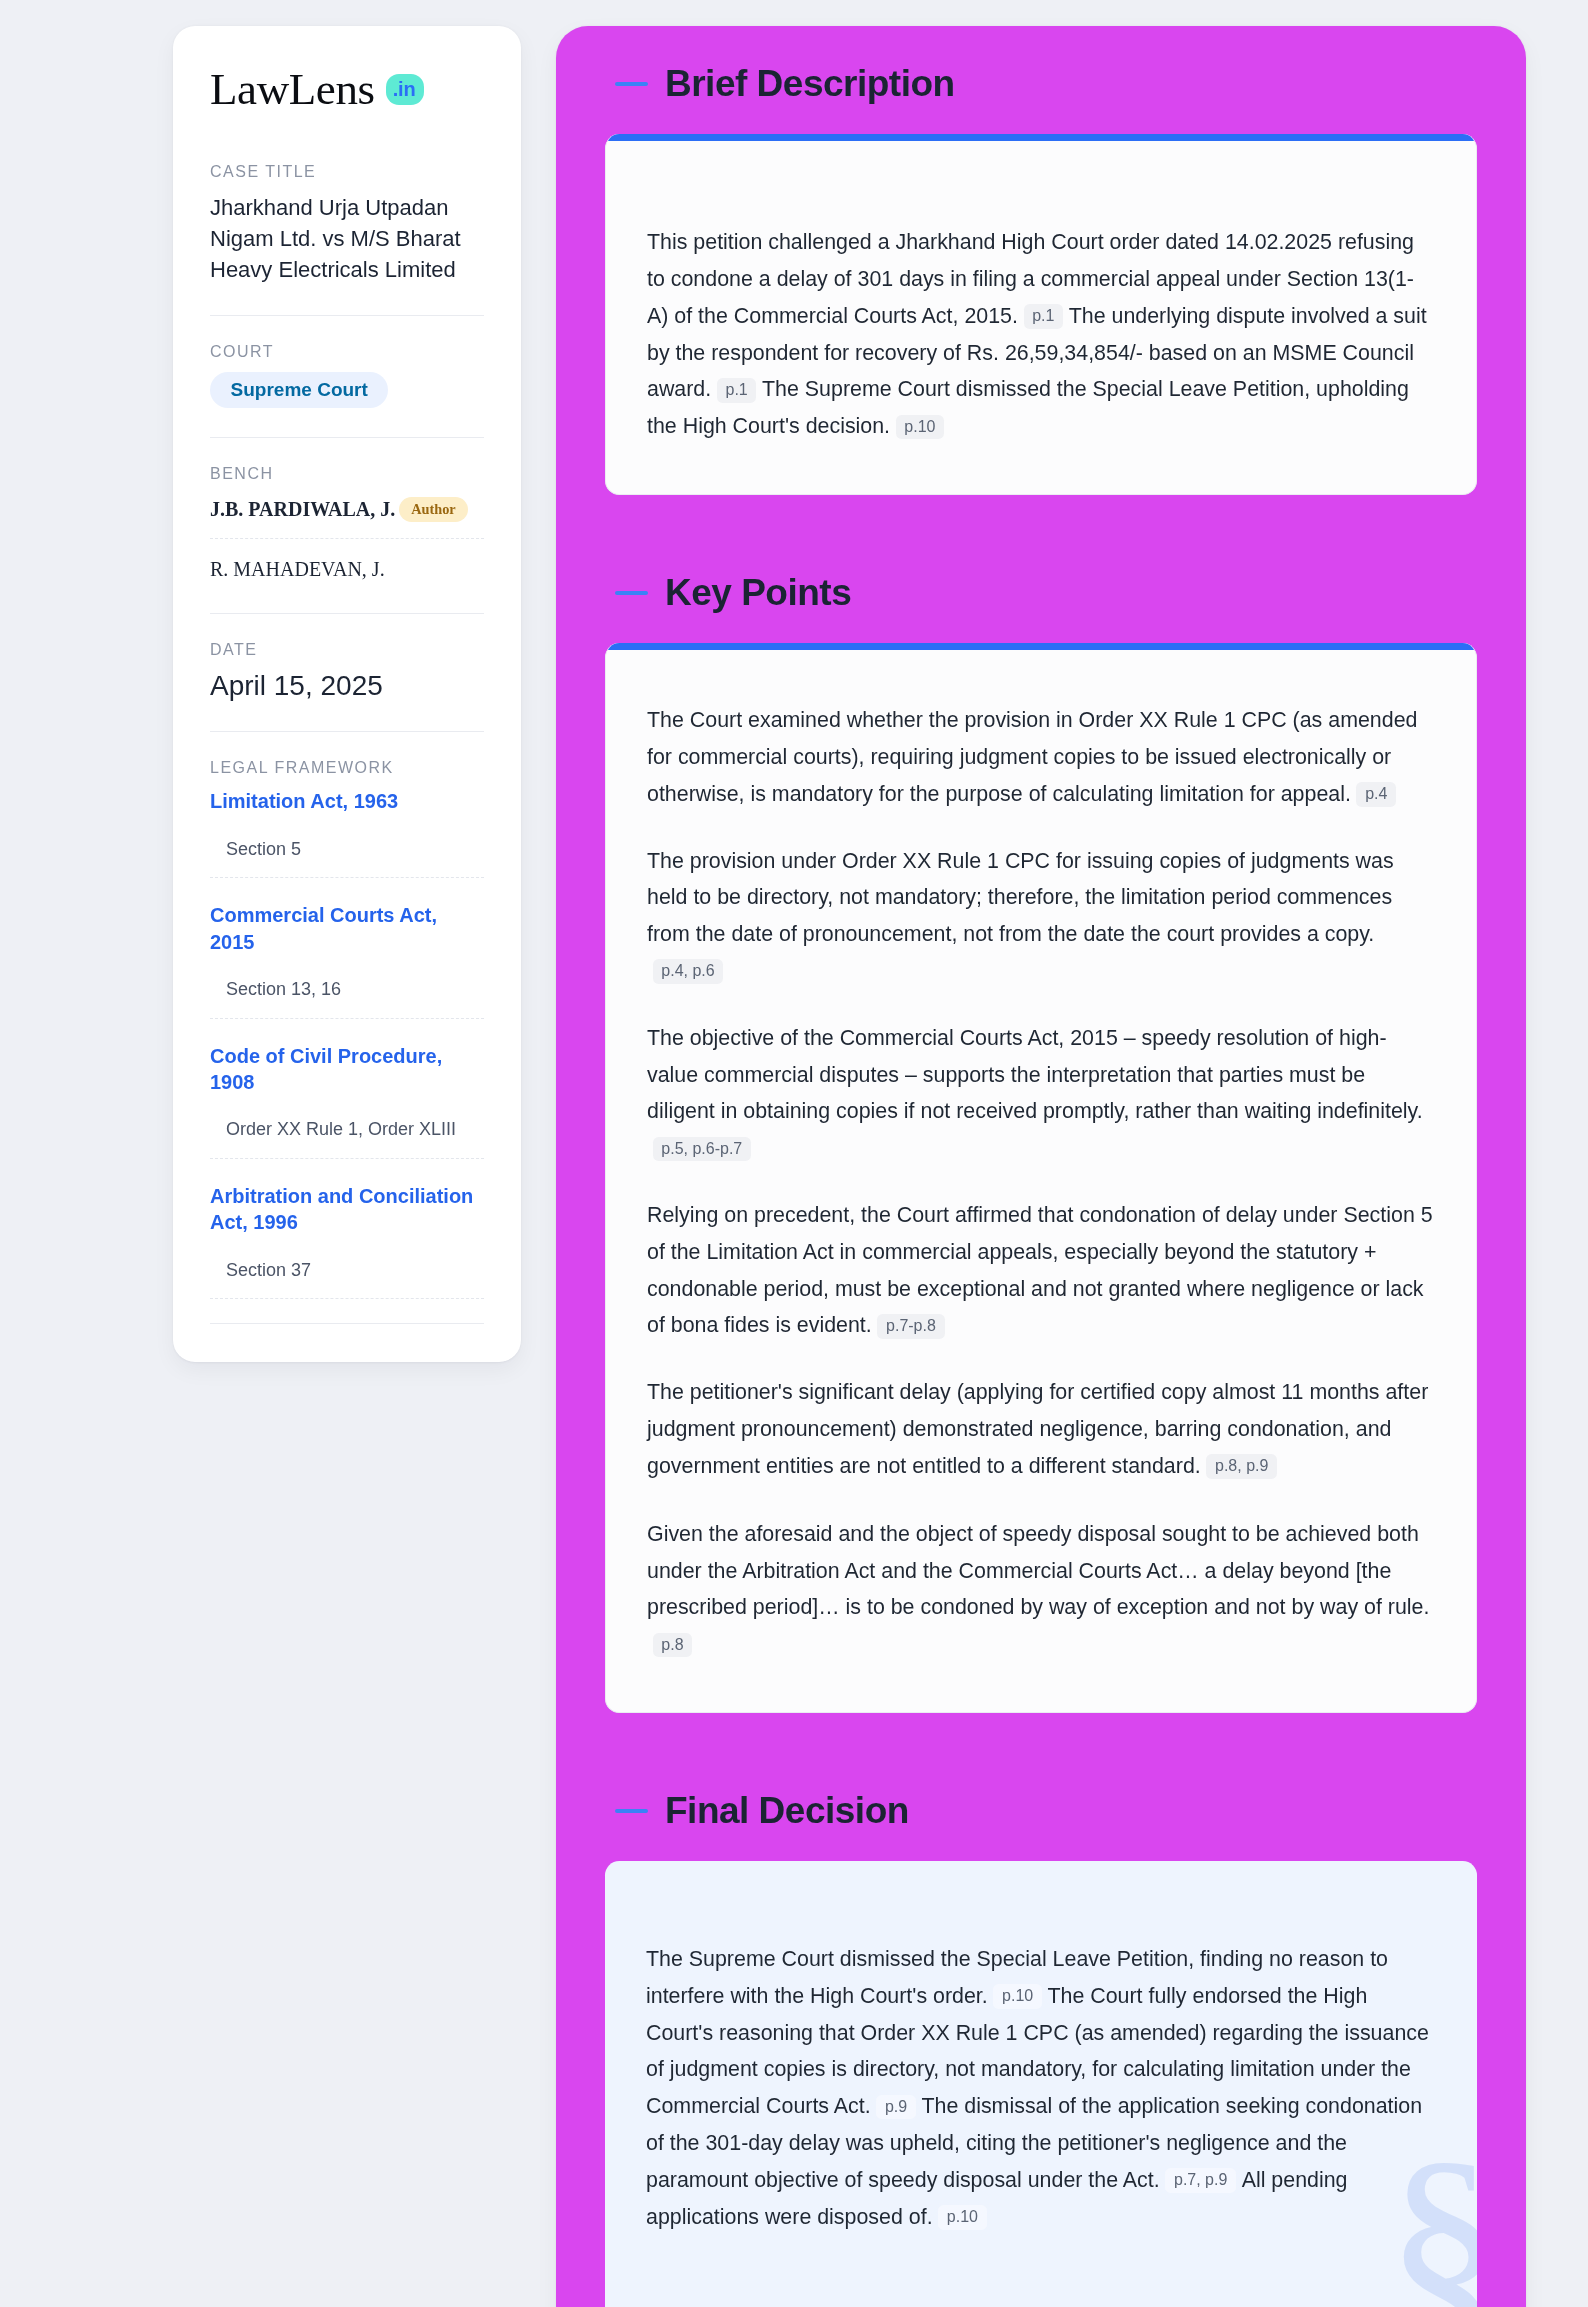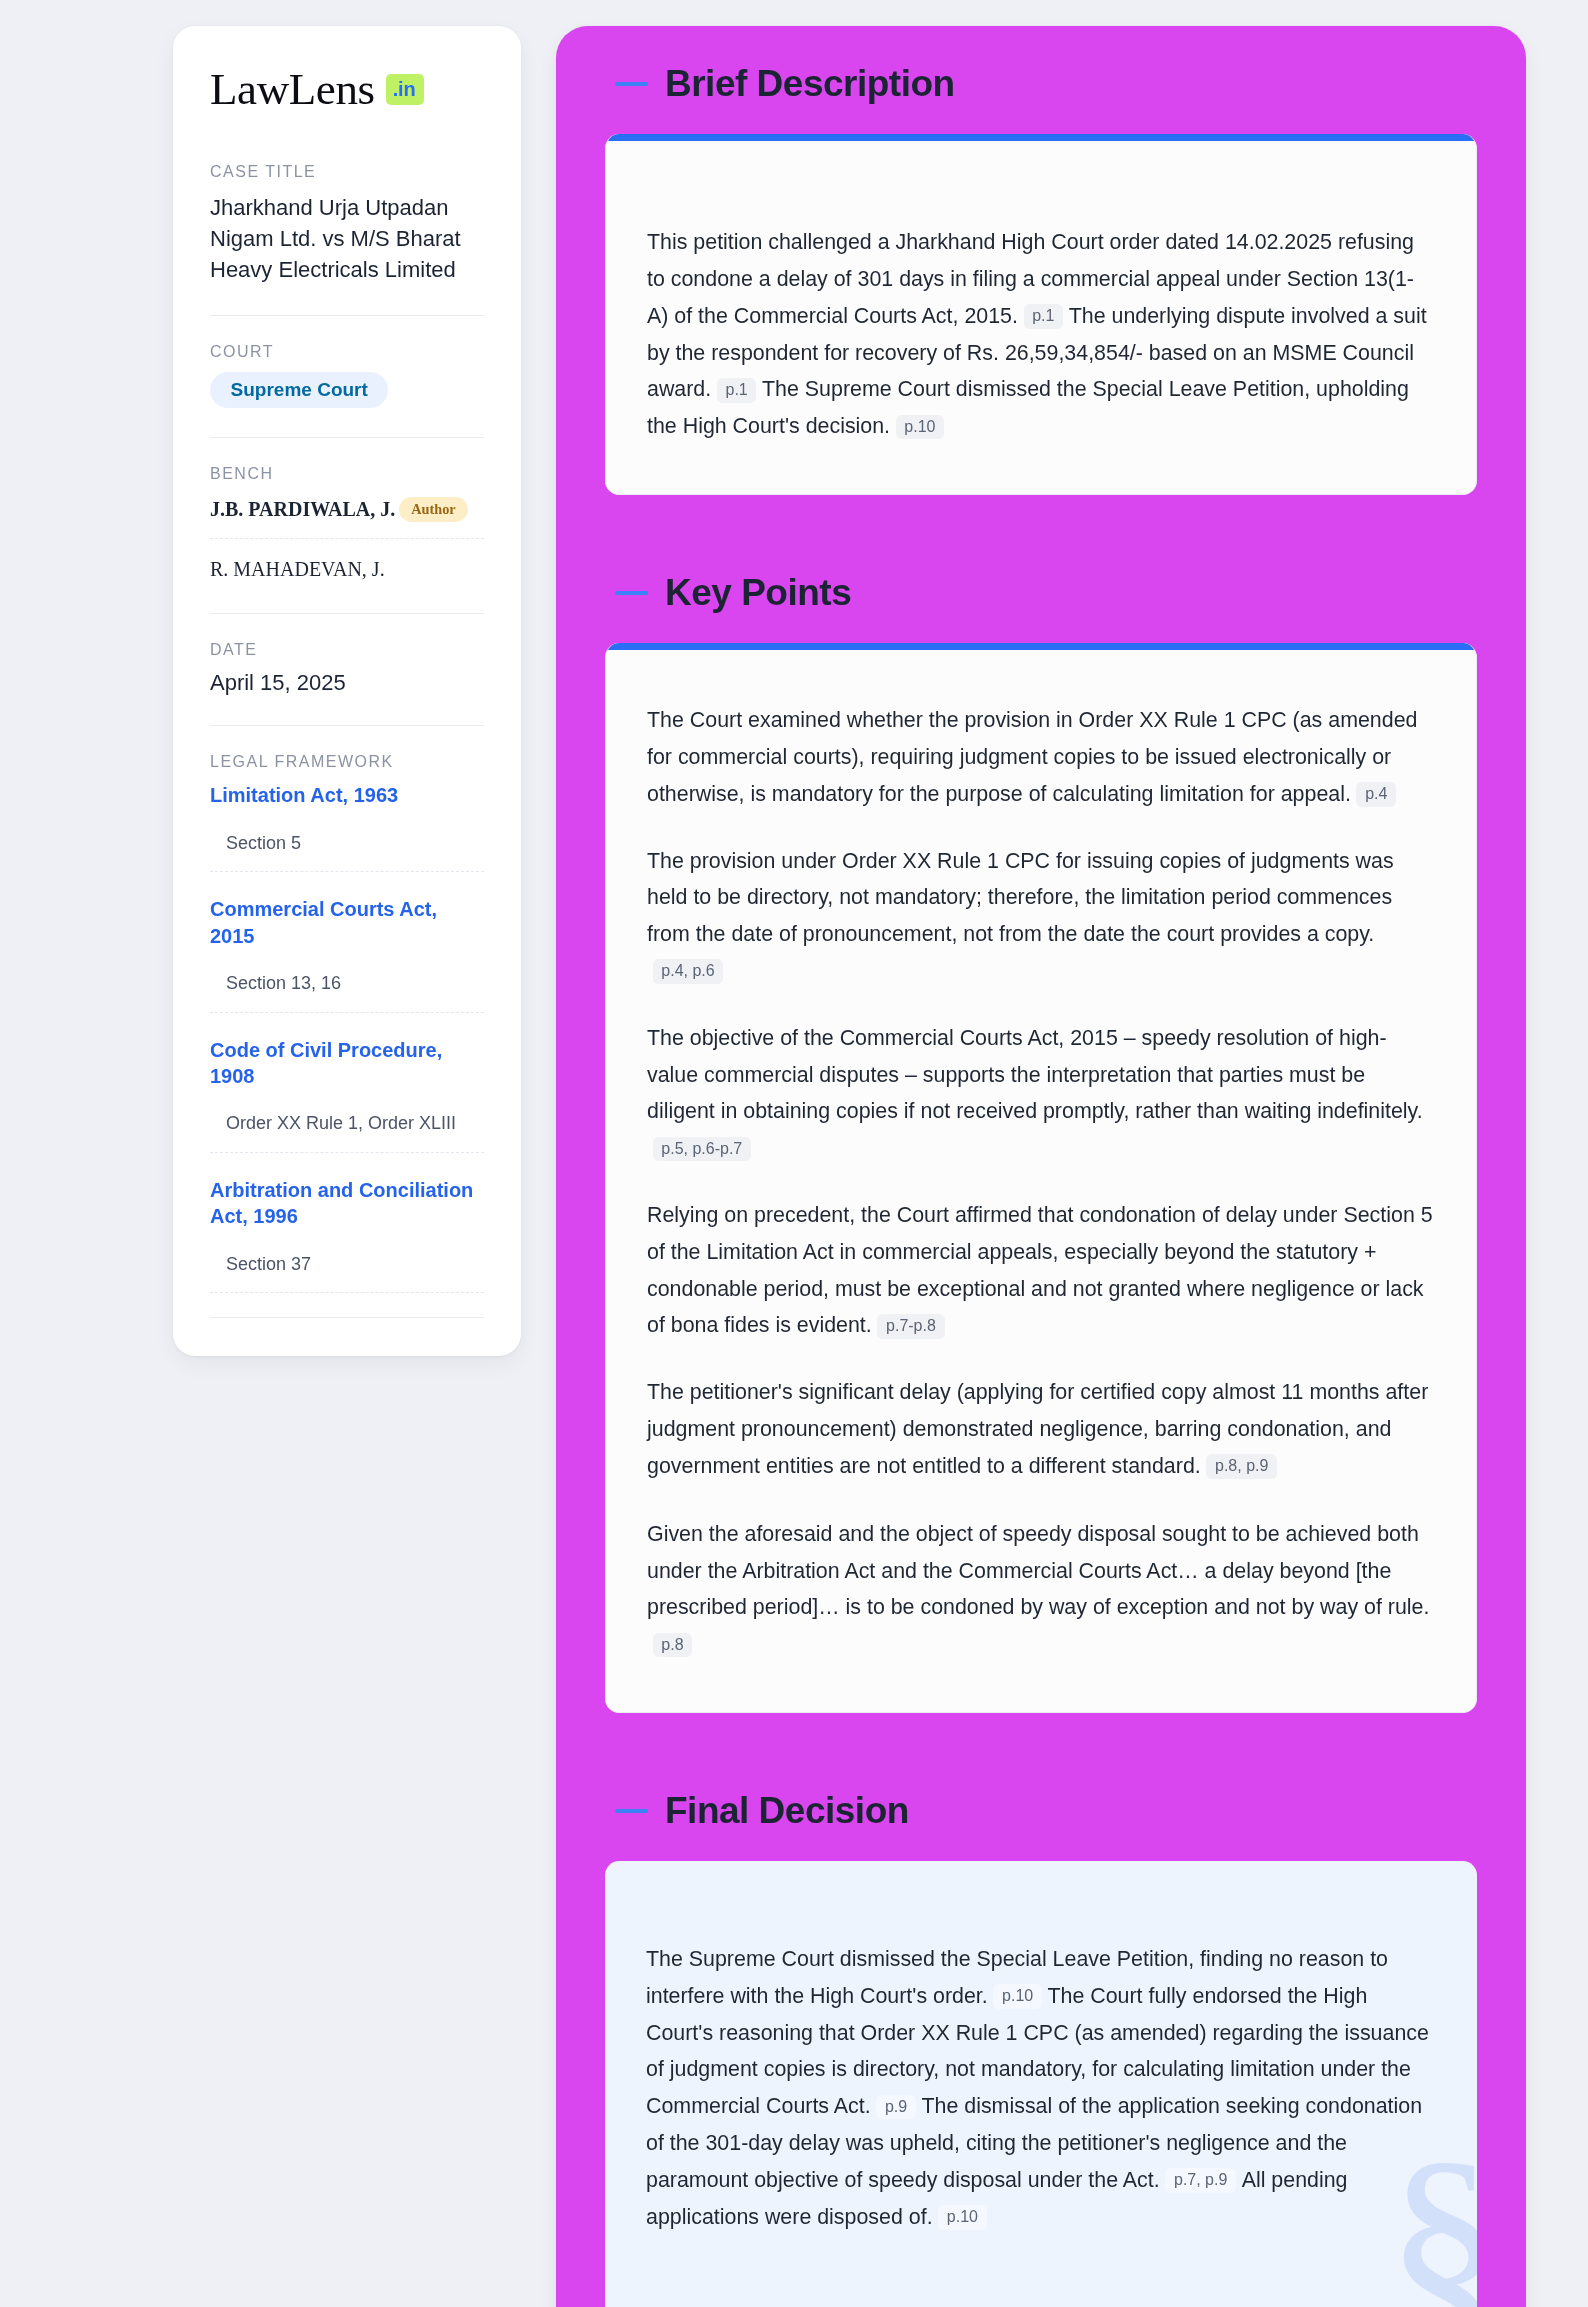--- a/index.html
+++ b/index.html
@@ -48,25 +48,25 @@
   }
   .logo-word {
     font-family: "Liberation Serif", serif;
     font-size: 45px;
     line-height: 1;
     color: #0b0d12;
     letter-spacing: -0.4px;
     white-space: nowrap;
   }
   .logo-badge {
-    background: #bef264;
+    background: #5eead4;
     color: #2b6ef6;
     font-size: 20px;
     font-weight: 700;
-    border-radius: 5px;
+    border-radius: 13px;
     padding: 4.8px 8.7px 6.4px 7.1px;
     line-height: 1;
     letter-spacing: -0.2px;
   }
 
   .meta-label {
     font-size: 16px;
     letter-spacing: 1.5px;
     color: #8b93a3;
     text-transform: uppercase;
@@ -117,21 +117,21 @@
     background: #fdeec8;
     color: #9a6710;
     font-size: 14.3px;
     font-weight: 700;
     border-radius: 793px;
     padding: 4.8px 12px 5.6px 12px;
     line-height: 1;
   }
 
   .date-value {
-    font-size: 22px;
+    font-size: 28px;
     color: #1c2433;
   }
 
   .act-block { margin-bottom: 0; }
   .act-name {
     font-size: 20px;
     color: #2563eb;
     font-weight: 700;
     line-height: 1.32;
     margin-bottom: 24px;

